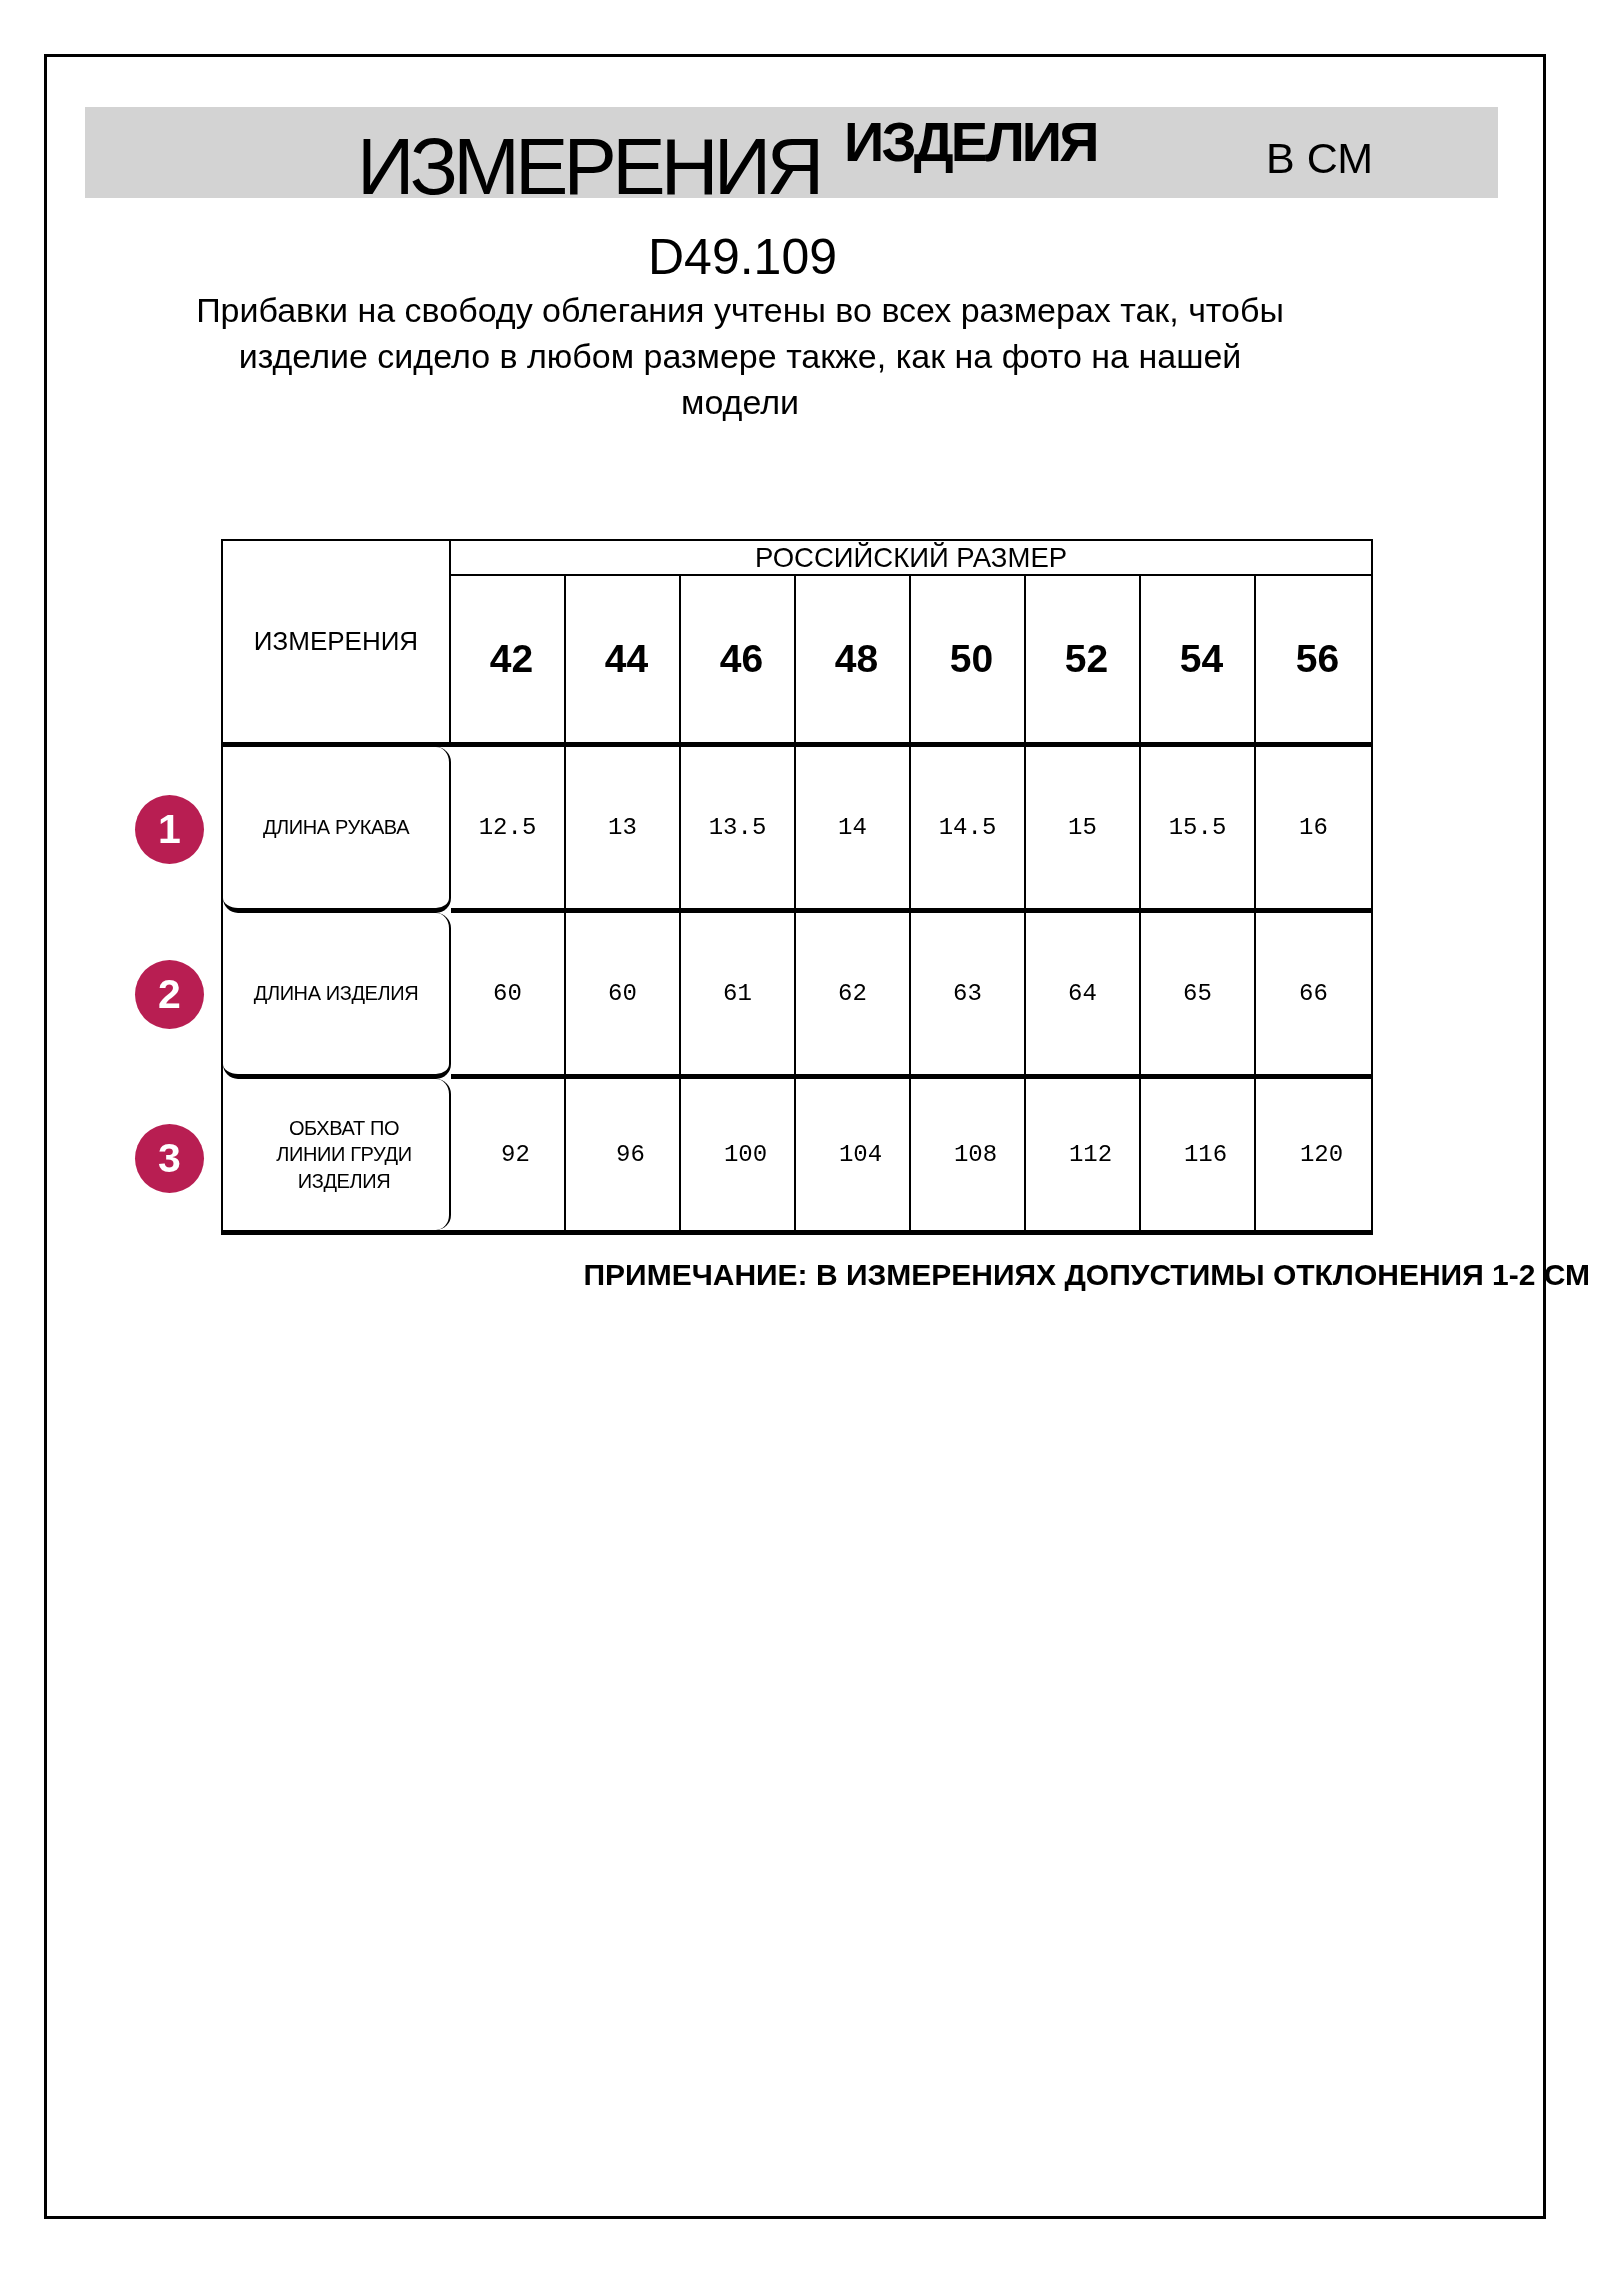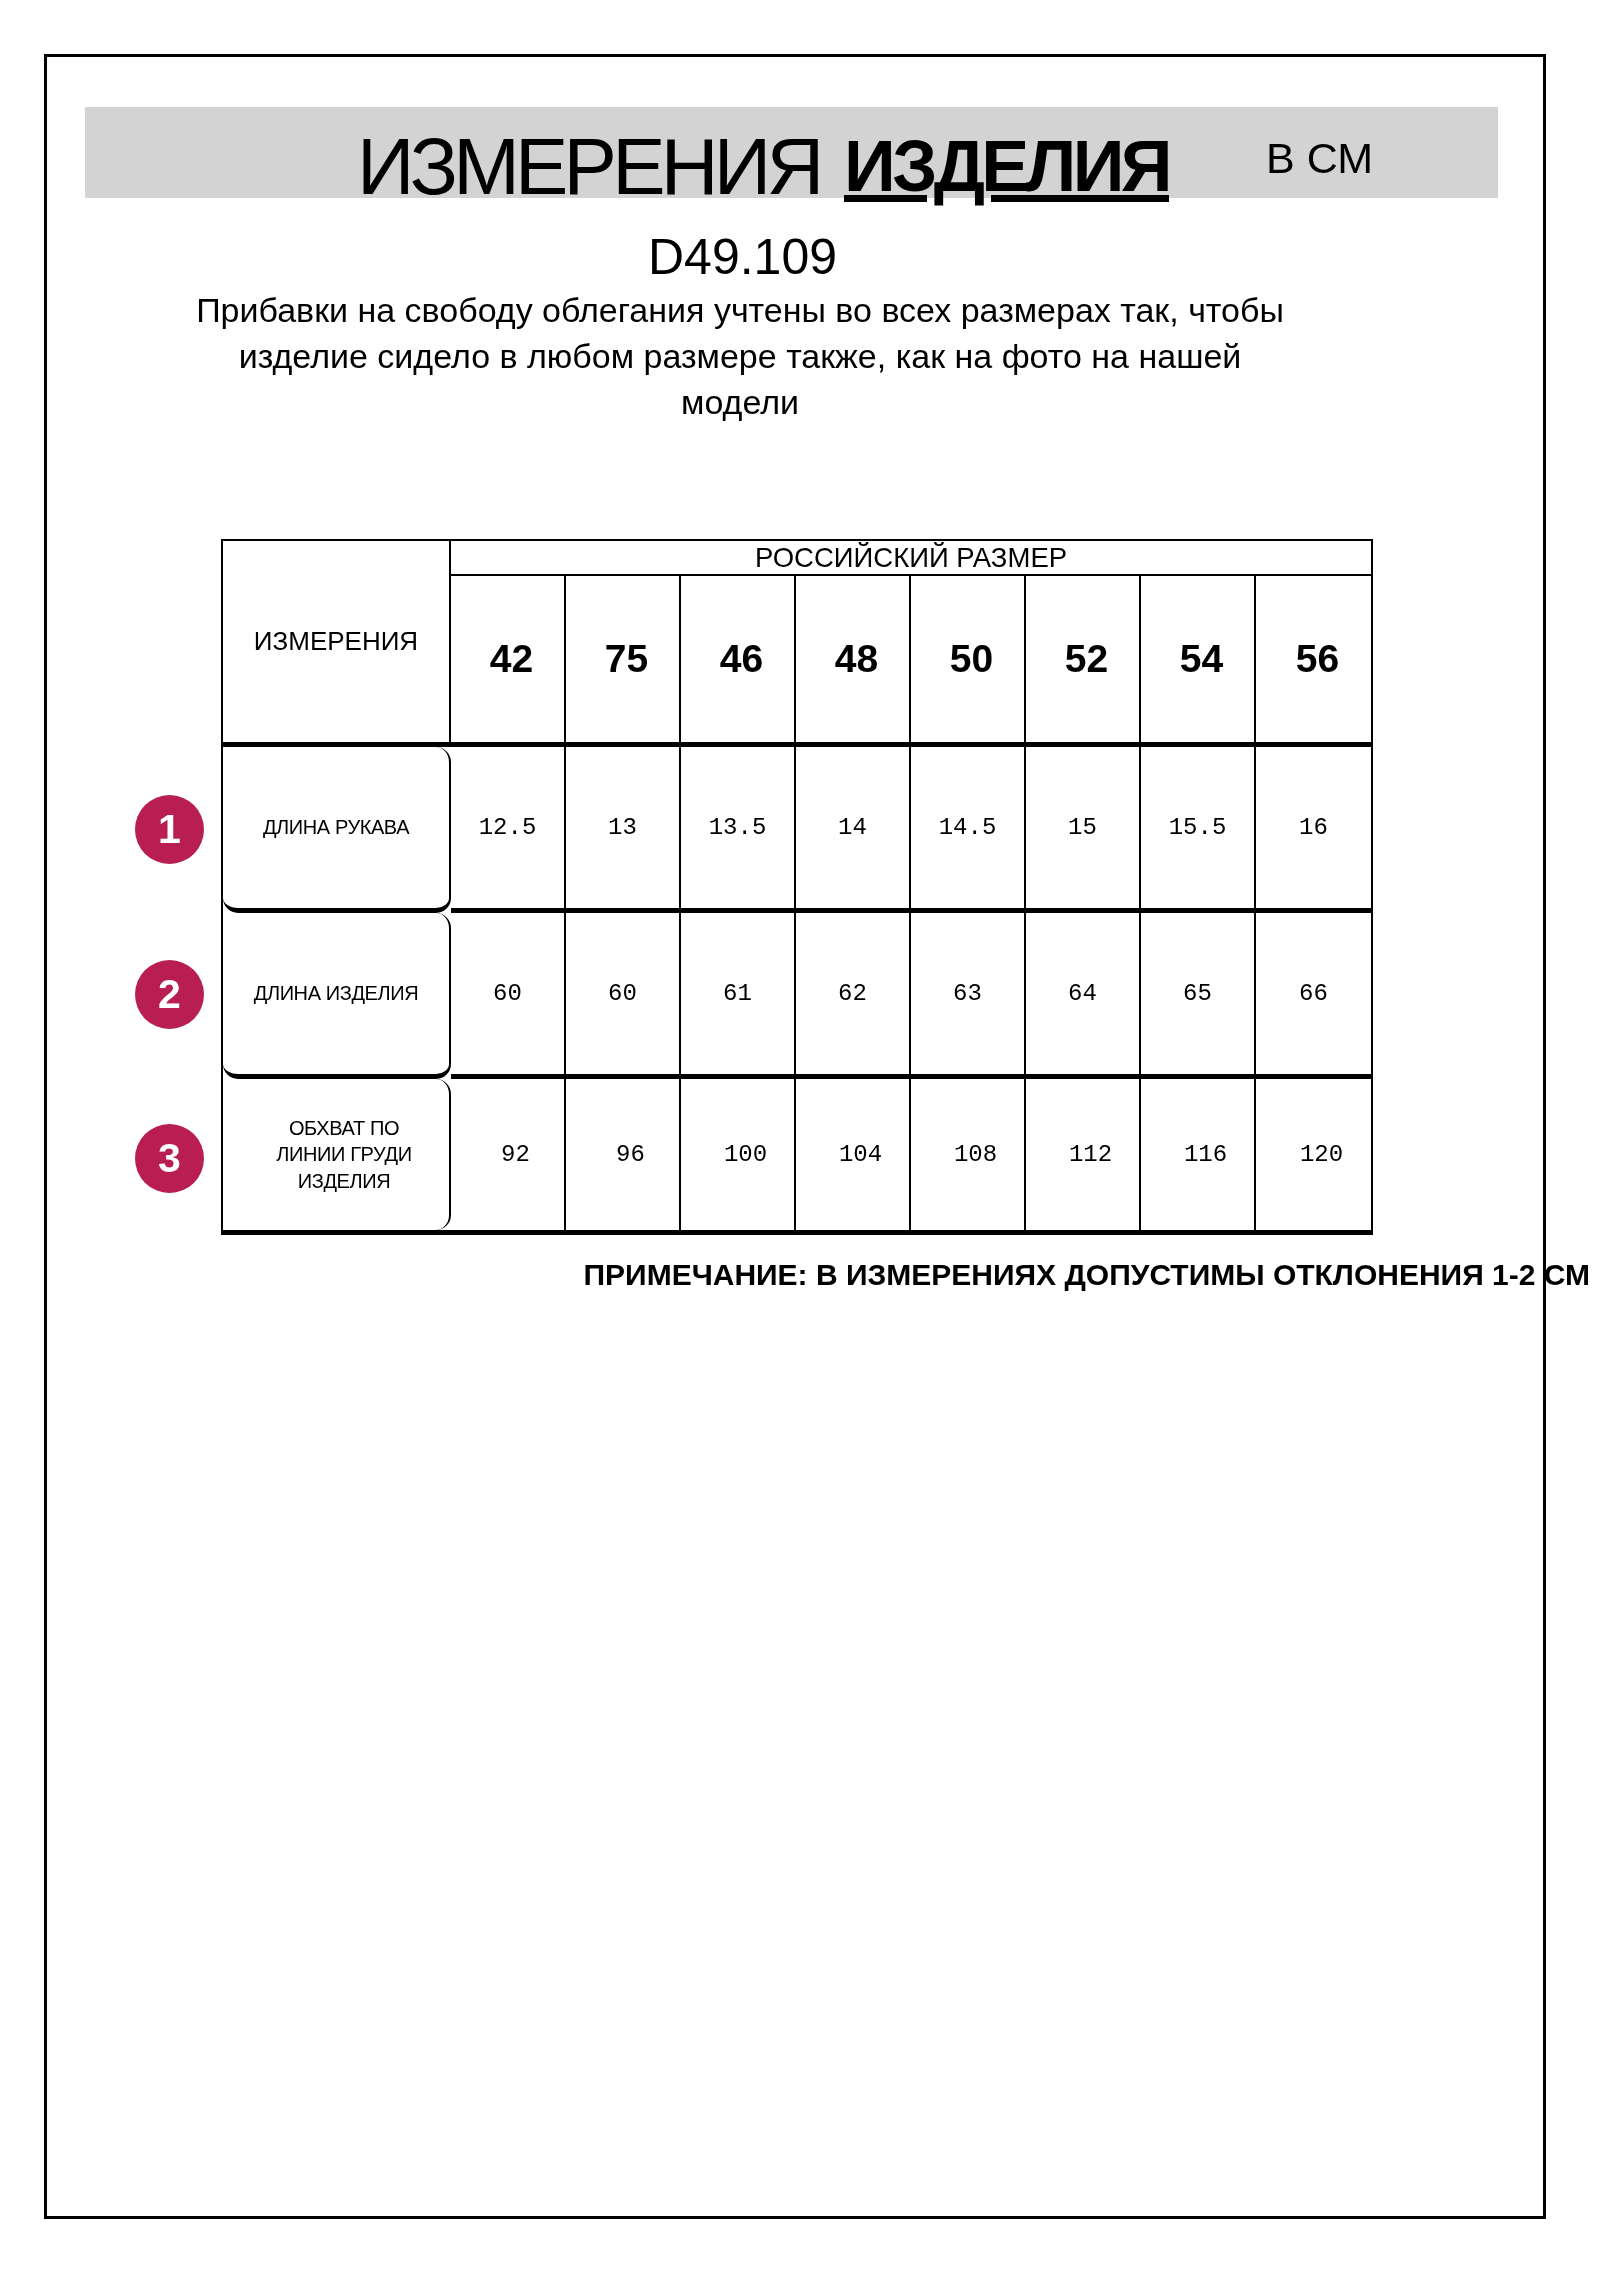--- a/index.html
+++ b/index.html
@@ -14,22 +14,22 @@
     border:3.3px solid #000; box-sizing:border-box;
   }
   .header-bar {
     position:absolute; left:85px; top:107px; width:1413px; height:91px;
   }
   .title-w1 {
     position:absolute; left:272px; top:19.6px;
     font-size:80px; line-height:1; letter-spacing:-0.06em; white-space:nowrap;
   }
   .title-w2 {
-    position:absolute; left:759px; top:23px;
-    font-size:72px; line-height:1; font-weight:bold; letter-spacing:-0.05em; white-space:nowrap;text-decoration:underline;
+    position:absolute; left:759px; top:7px;
+    font-size:56px; line-height:1; font-weight:bold; letter-spacing:-0.05em; white-space:nowrap;
   }
   .title-w3 {
     position:absolute; left:1181px; top:30px;
     font-size:43px; line-height:1; white-space:nowrap;
   }
   .model-code {
     position:absolute; left:0; top:230px; width:1485px;
     text-align:center; font-size:50px; line-height:1.1;
   }
   .description {
@@ -106,21 +106,21 @@
   <div>Прибавки на свободу облегания учтены во всех размерах так, чтобы</div>
   <div>изделие сидело в любом размере также, как на фото на нашей</div>
   <div>модели</div>
 </div>
 
 <div class="size-table">
   <div class="cell cell-corner">ИЗМЕРЕНИЯ</div>
   <div class="cell cell-rr">РОССИЙСКИЙ РАЗМЕР</div>
 
   <div class="cell cell-size">42</div>
-  <div class="cell cell-size">75</div>
+  <div class="cell cell-size">44</div>
   <div class="cell cell-size">46</div>
   <div class="cell cell-size">48</div>
   <div class="cell cell-size">50</div>
   <div class="cell cell-size">52</div>
   <div class="cell cell-size">54</div>
   <div class="cell cell-size no-br">56</div>
 
   <div class="cell cell-label">ДЛИНА РУКАВА</div>
   <div class="cell cell-value">12.5</div>
   <div class="cell cell-value">13</div>

